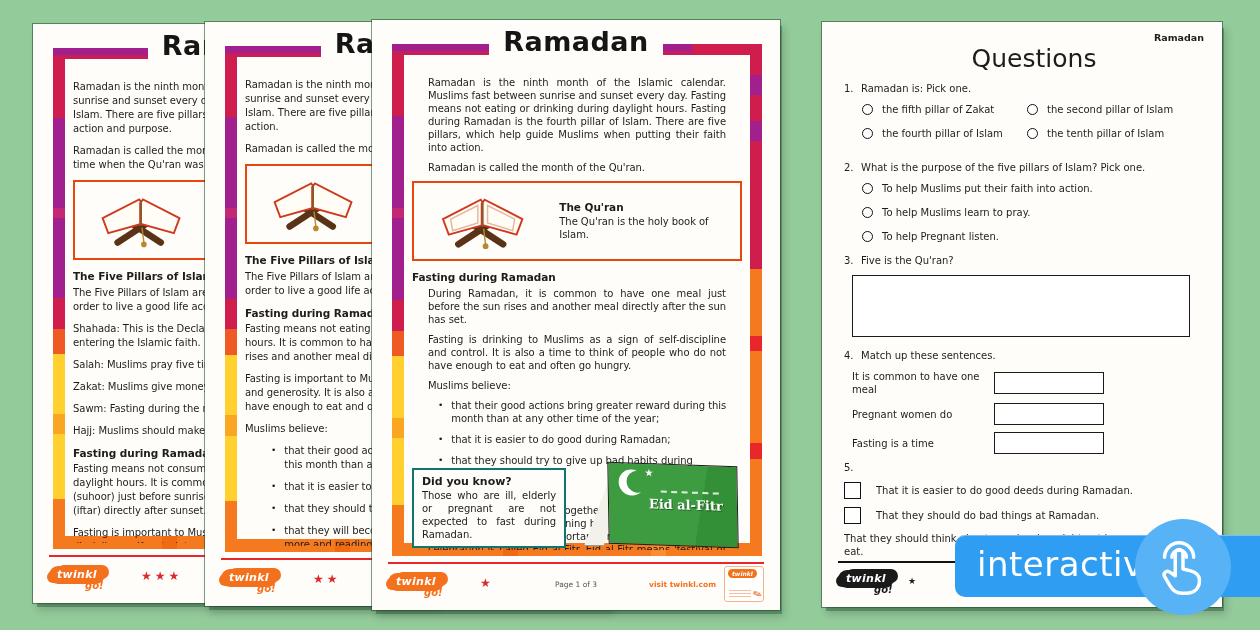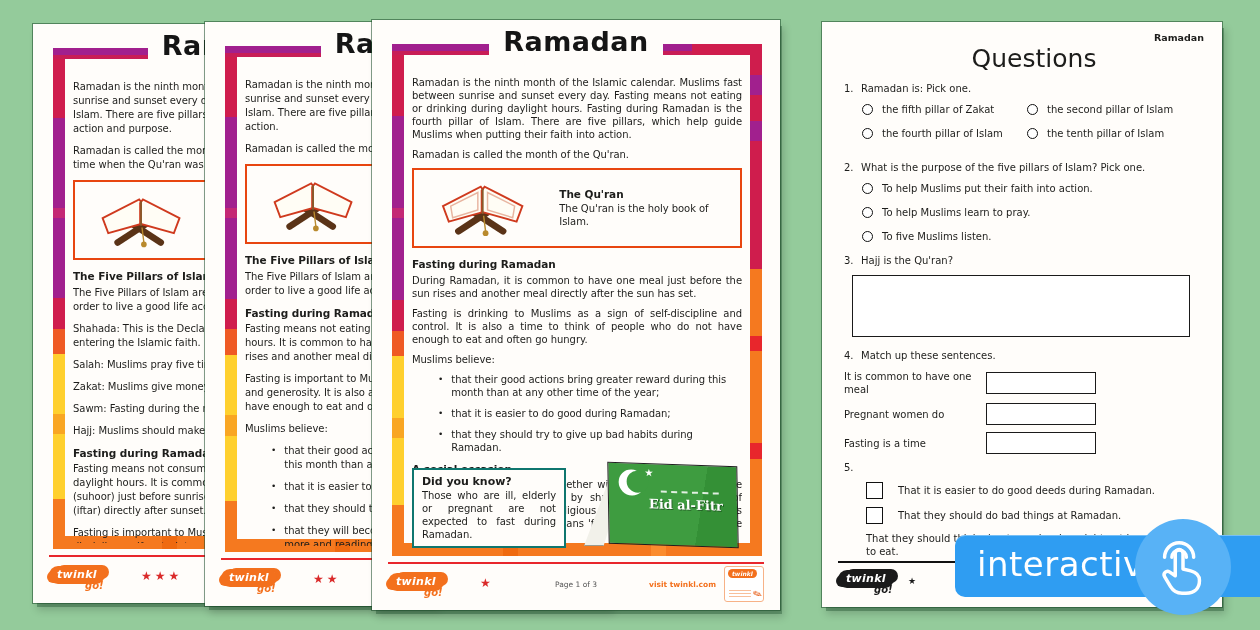--- a/index.html
+++ b/index.html
@@ -51,21 +51,21 @@
   .site-link{position:absolute;right:48px;top:10px;font-size:7.5px;font-weight:bold;color:#f3701d;}
   .mini-badge{position:absolute;right:0;top:-4px;width:38px;height:34px;background:#fff;border:1px solid #f7b287;border-radius:3px;}
   .mini-badge .mb-cloud{position:absolute;left:3px;top:2px;background:#f3701d;color:#fff;border-radius:7px;font-size:6px;font-weight:bold;font-style:italic;padding:1px 4px;}
   .mini-badge .mb-pencil{position:absolute;right:1px;bottom:0;color:#e8601a;font-size:11px;transform:rotate(-20deg);}
   .mini-badge .mb-lines{position:absolute;left:4px;bottom:4px;width:22px;height:7px;
     background:repeating-linear-gradient(180deg,#f8bf9a 0 1px,transparent 1px 3px);}
 
   
   .ws-body{position:absolute;left:40px;right:38px;top:56px;bottom:60px;overflow:hidden;
     font-size:10px;line-height:1.3;letter-spacing:-.05px;}
-  .ws-body p{margin:0 0 7px;}
+  .ws-body p{margin:0 16px 7px;}
   .just{text-align:justify;}
   .ws-h3{font-weight:bold;font-size:10.5px;margin:9px 0 2px;}
   .qbox{display:flex;align-items:center;gap:14px;border:2px solid #e8450f;
     margin:4px 0 10px;padding:4px 8px;height:68px;}
   .qbox-text b{font-size:10.5px;}
   .bullets{margin:2px 0 0 26px;}
   .bullet{display:flex;gap:8px;margin:0 0 8px;}
   .bullet .dot{font-size:9px;line-height:13px;}
   .bullet .btxt{max-width:292px;}
   .dykrow{position:absolute;left:0;right:0;bottom:2px;display:flex;gap:16px;align-items:flex-end;}
@@ -93,24 +93,24 @@
   .q-tag{position:absolute;top:10px;right:18px;font-size:9.5px;font-weight:bold;}
   .q-title{position:absolute;top:22px;left:12px;width:100%;text-align:center;font-size:25px;font-weight:normal;}
   .q-body{position:absolute;left:22px;right:20px;top:60px;bottom:50px;font-size:10px;line-height:1.3;overflow:hidden;}
   .qrow{display:flex;gap:7px;margin:0 0 8px;font-weight:bold;font-weight:normal;}
   .qnum{width:10px;flex:0 0 auto;}
   .opt{display:flex;align-items:center;gap:9px;margin:0 0 11px;}
   .radio{width:9px;height:9px;border:1.6px solid #111;border-radius:50%;flex:0 0 auto;background:#fff;}
   .grid2{display:grid;grid-template-columns:165px 185px;margin:2px 0 6px 18px;}
   .col1{margin-left:18px;}
   .ansbox{margin:4px 0 12px 8px;width:336px;height:60px;border:1.8px solid #1a1a1a;background:#fff;}
-  .matchrow{display:flex;align-items:center;margin:0 0 7px 0;}
+  .matchrow{display:flex;align-items:center;margin:0 0 7px 8px;}
   .matchlbl{width:142px;}
   .matchbox{width:108px;height:20px;border:1.7px solid #1a1a1a;background:#fff;}
-  .checkrow{display:flex;align-items:center;gap:15px;margin:0 0 8px 22px;}
+  .checkrow{display:flex;align-items:center;gap:15px;margin:0 0 8px 0;}
   .checkbox{width:15px;height:15px;border:1.7px solid #111;background:#fff;flex:0 0 auto;}
   .q-footline{position:absolute;left:16px;right:16px;bottom:44px;height:2px;background:#111;}
   .q-footer{position:absolute;left:16px;bottom:6px;height:34px;width:200px;}
 
   
   .ibadge{position:absolute;z-index:6;left:955px;top:519px;width:330px;height:100px;}
   .ibadge-rect{position:absolute;left:0;top:16px;width:330px;height:62px;border-radius:10px;
     background:#2f9df2;box-shadow:inset 0 1px 0 rgba(255,255,255,.35);}
   .ibadge-rect span{position:absolute;left:22px;top:9px;color:#fff;font-size:34px;letter-spacing:.5px;}
   .ibadge-circle{position:absolute;left:180px;top:0;width:96px;height:96px;border-radius:50%;
@@ -412,27 +412,27 @@
       <div class="opt">
           <span class="radio"></span>
           <span>To help Muslims put their faith into action.</span>
         </div>
       <div class="opt">
           <span class="radio"></span>
           <span>To help Muslims learn to pray.</span>
         </div>
       <div class="opt">
           <span class="radio"></span>
-          <span>To five Muslims listen.</span>
+          <span>To help Pregnant listen.</span>
         </div>
     </div>
 
     <div class="qrow" style="margin-top:8px">
       <span class="qnum">3.</span>
-      <span>Hajj is the Qu'ran?</span>
+      <span>Five is the Qu'ran?</span>
     </div>
     <div class="ansbox"></div>
 
     <div class="qrow" style="margin-top:6px">
       <span class="qnum">4.</span>
       <span>Match up these sentences.</span>
     </div>
     <div class="matchrow">
       <span class="matchlbl">It is common to have one meal</span>
       <span class="matchbox"></span>

